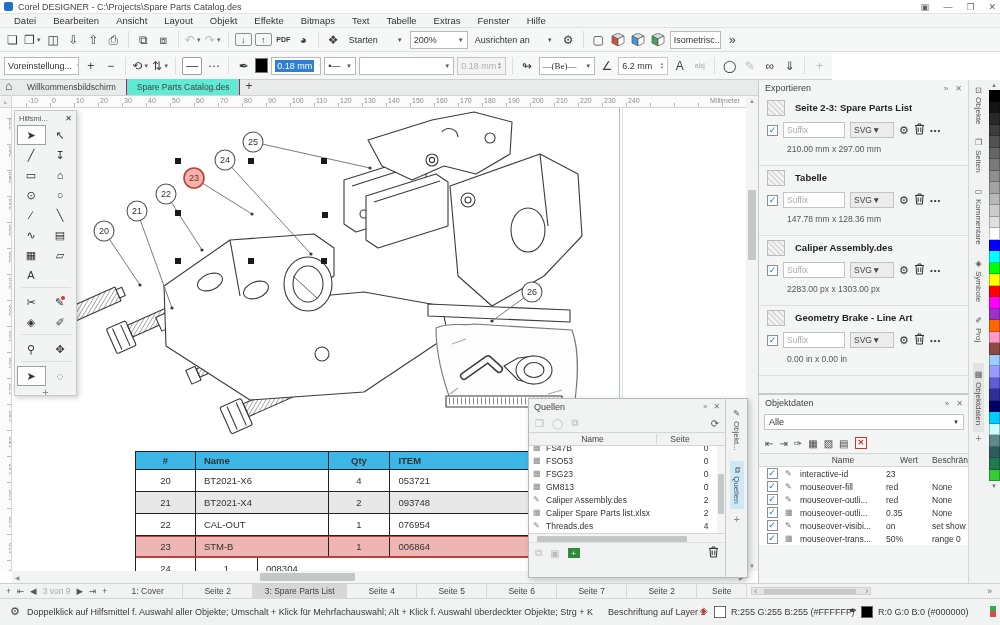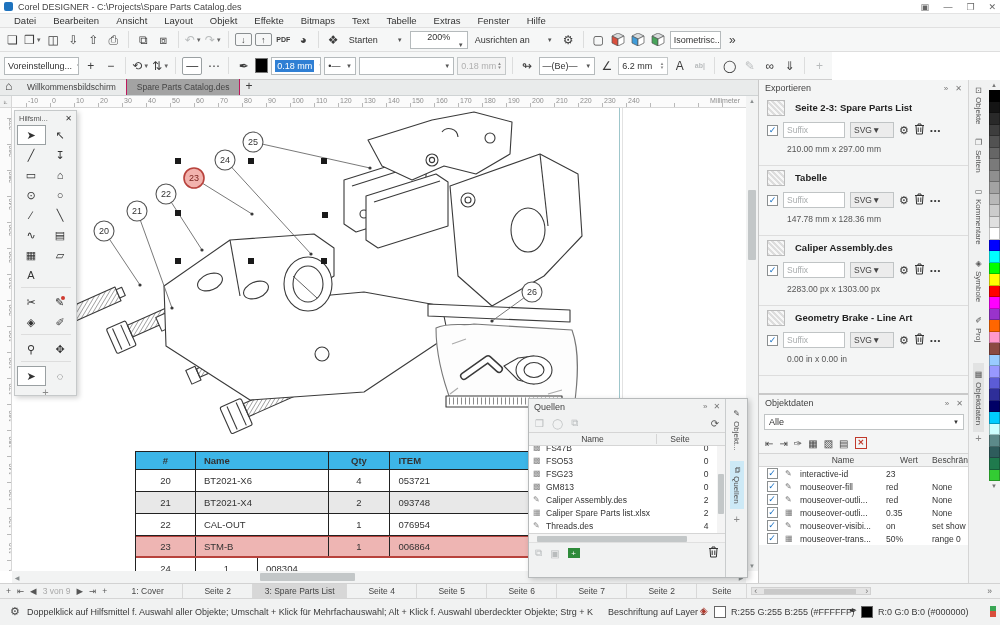--- a/index.html
+++ b/index.html
@@ -32,21 +32,21 @@
 .combo .cdd{margin-left:auto;padding-left:4px;font-size:6px;color:#555}
 .combo .selblue{background:#2f7fd4;color:#fff;padding:1px 2px}
 .spin{display:flex;align-items:center;border:1px solid #c4c8c9;background:#fff;height:18px;font-size:9px;padding:0 3px}
 .spin.dis{color:#b0b0b0;background:#f3f3f3}
 .spin .arrows{margin-left:auto;display:flex;flex-direction:column;font-size:4.5px;color:#888;line-height:4px}
 .swatch{width:15px;height:15px;border:1px solid #777;background:#000}
 
 .doctabs{left:0;top:80px;width:1000px;height:16px;background:#e9ebeb;border-bottom:1px solid #cfd3d4;
   display:flex;align-items:flex-end;font-size:8.5px;color:#444}
 .dtab{height:16px;display:flex;align-items:center;padding:0 10px;border-right:1px solid #be185d}
-.dtab.active{background:#a3a3a3}
+.dtab.active{background:#5eead4}
 
 #hruler{left:12px;top:96px;width:734px;height:12px;background:#fbfbfb;border-bottom:1px solid #d7d7d7;overflow:hidden;
   background-image:repeating-linear-gradient(to right,#b9b9b9 0 1px,transparent 1px 24px);
   background-size:100% 4px;background-position:14px bottom;background-repeat:no-repeat}
 #hruler .num,#vruler .num{position:absolute;font-size:7px;color:#8e8e8e}
 #rulerunit{position:absolute;right:6px;top:1px;font-size:7px;color:#8e8e8e}
 #vruler{left:0;top:108px;width:12px;height:463px;background:#fbfbfb;border-right:1px solid #d7d7d7;overflow:hidden;
   background-image:repeating-linear-gradient(to bottom,#b9b9b9 0 1px,transparent 1px 26px);
   background-size:4px 100%;background-position:right 10px;background-repeat:no-repeat}
 #vruler .num{transform:rotate(-90deg);transform-origin:left top;left:8px}
@@ -202,21 +202,21 @@
       <span class="icon box">↓</span>
       <span class="icon box">↑</span>
       <span class="icon small">PDF</span>
       <span class="icon">◕</span>
       <span class="vsep"></span>
       <span class="icon">❖</span>
       <div class="combo flat" style="width: 62px;">
         <span>Starten</span>
         <span class="cdd">▼</span>
       </div>
-      <div class="combo" style="width: 58px; flex-direction: column;">
+      <div class="combo" style="width: 58px;">
         <span>200%</span>
         <span class="cdd">▼</span>
       </div>
       <div class="combo flat" style="width: 86px;">
         <span>Ausrichten an</span>
         <span class="cdd">▼</span>
       </div>
       <span class="icon">⚙</span>
       <span class="vsep"></span>
       <span class="icon">▢</span>
@@ -277,21 +277,21 @@
       </div>
       <div class="spin dis" style="width: 56px;">
         <span>0.18 mm</span>
         <span class="arrows">
           <span>▲</span>
           <span>▼</span>
         </span>
       </div>
       <span class="vsep"></span>
       <span class="icon">↬</span>
-      <div class="combo" style="width: 66px;">
+      <div class="combo" style="width: 66px; font-family: Liberation Serif, serif;">
         <span>—(Be)—</span>
         <span class="cdd">▼</span>
       </div>
       <span class="icon">∠</span>
       <div class="spin" style="width: 58px;">
         <span>6.2 mm</span>
         <span class="arrows">
           <span>▲</span>
           <span>▼</span>
         </span>

